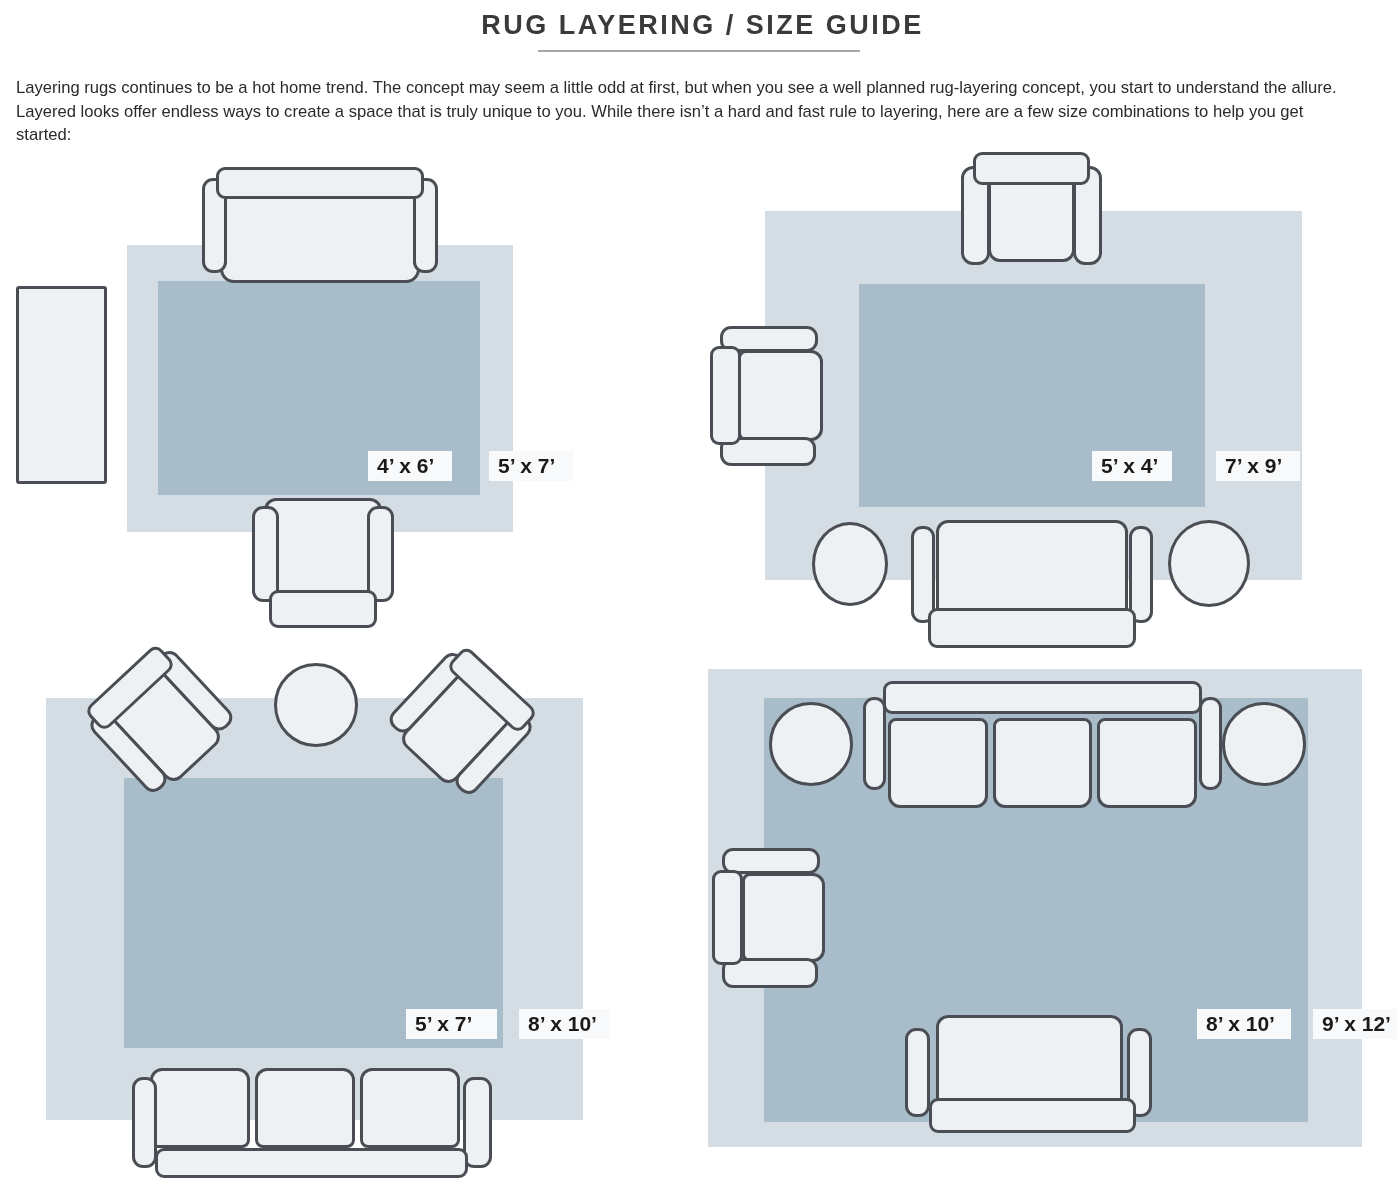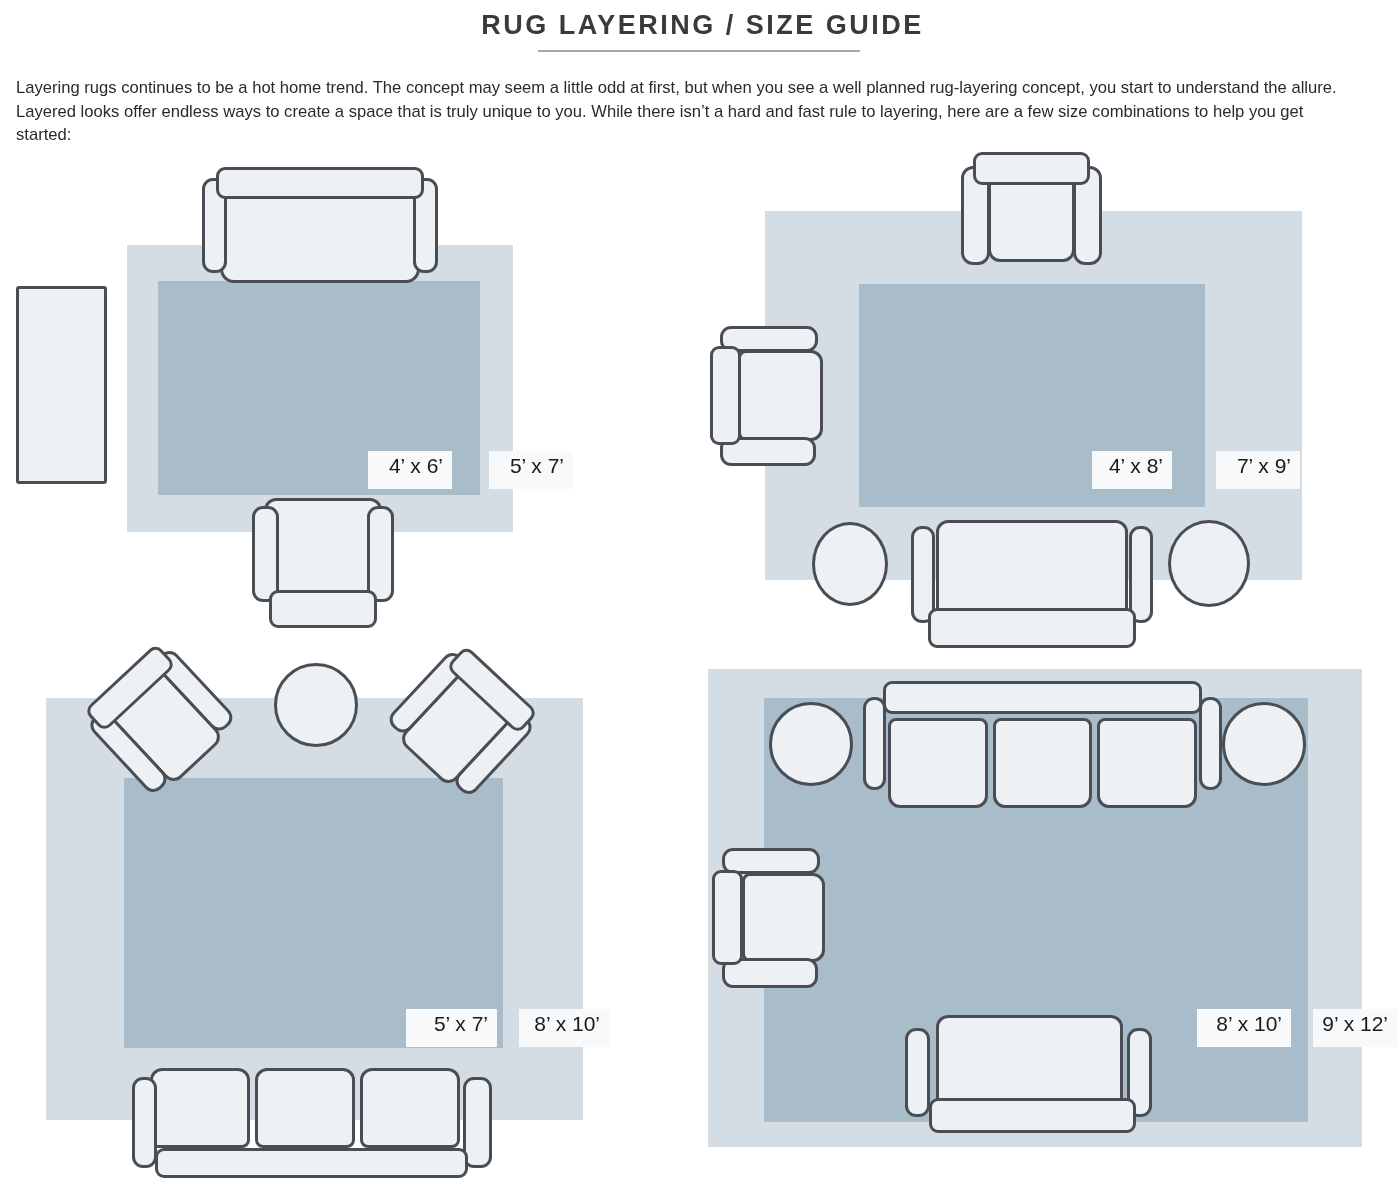--- a/index.html
+++ b/index.html
@@ -30,23 +30,23 @@
   .fp{position:absolute;}
   .furn{position:absolute;z-index:3;}
   .furn .seat{z-index:1;}
   .furn .arm{z-index:2;}
   .furn .backrest{z-index:3;}
   .cushions{position:absolute;display:flex;gap:5px;z-index:1;}
   .cushion{flex:1;}
   .round-table{border-radius:50%;z-index:3;}
   .console{border-radius:3px;z-index:3;}
   .badge{
-    position:absolute;z-index:4;height:38px;line-height:30px;padding:0 9px;
+    position:absolute;z-index:4;height:30px;line-height:30px;padding:0 9px;
     background:var(--badge-bg,#f7f9fa);color:var(--badge-text,#1a1a1a);
-    font-size:21px;font-weight:400;text-align:right;box-sizing:border-box;white-space:nowrap;
+    font-size:21px;font-weight:700;text-align:left;box-sizing:border-box;white-space:nowrap;
   }
 </style>
 </head>
 <body>
 
 <div class="canvas">
 
   <h1 class="page-title">RUG LAYERING / SIZE GUIDE</h1>
   <div class="title-divider"></div>
   <p class="intro">Layering rugs continues to be a hot home trend. The concept may seem a little odd at first, but when you see a well planned rug-layering concept, you start to understand the allure. Layered looks offer endless ways to create a space that is truly unique to you. While there isn’t a hard and fast rule to layering, here are a few size combinations to help you get started:</p>
@@ -96,21 +96,21 @@
     <div class="furn" style="left:911px;top:520px;width:242px;height:130px;">
       <div class="fp seat" style="left:25px;top:0;width:192px;height:96px;border-radius:12px 12px 8px 8px;"></div>
       <div class="fp arm" style="left:0;top:6px;width:24px;height:97px;border-radius:11px;"></div>
       <div class="fp arm" style="right:0;top:6px;width:24px;height:97px;border-radius:11px;"></div>
       <div class="fp backrest" style="left:17px;top:88px;width:208px;height:40px;border-radius:9px;"></div>
     </div>
 
     <div class="fp round-table" style="left:812px;top:522px;width:76px;height:84px;"></div>
     <div class="fp round-table" style="left:1168px;top:520px;width:82px;height:87px;"></div>
 
-    <div class="badge" style="left:1092px;top:451px;min-width:80px;">4’ x 8’</div>
+    <div class="badge" style="left:1092px;top:451px;min-width:80px;">5’ x 4’</div>
     <div class="badge" style="left:1216px;top:451px;min-width:84px;">7’ x 9’</div>
   </div>
 
   <div class="layout">
     <div class="rug-base" style="left:46px;top:698px;width:537px;height:422px;"></div>
     <div class="rug-overlay" style="left:124px;top:778px;width:379px;height:270px;"></div>
 
     <div class="furn" style="left:110px;top:658px;width:115px;height:140px;transform:rotate(-43deg);">
       <div class="fp seat" style="left:22px;top:16px;width:71px;height:100px;border-radius:8px 8px 12px 12px;"></div>
       <div class="fp arm" style="left:0;top:12px;width:25px;height:98px;border-radius:11px;"></div>

